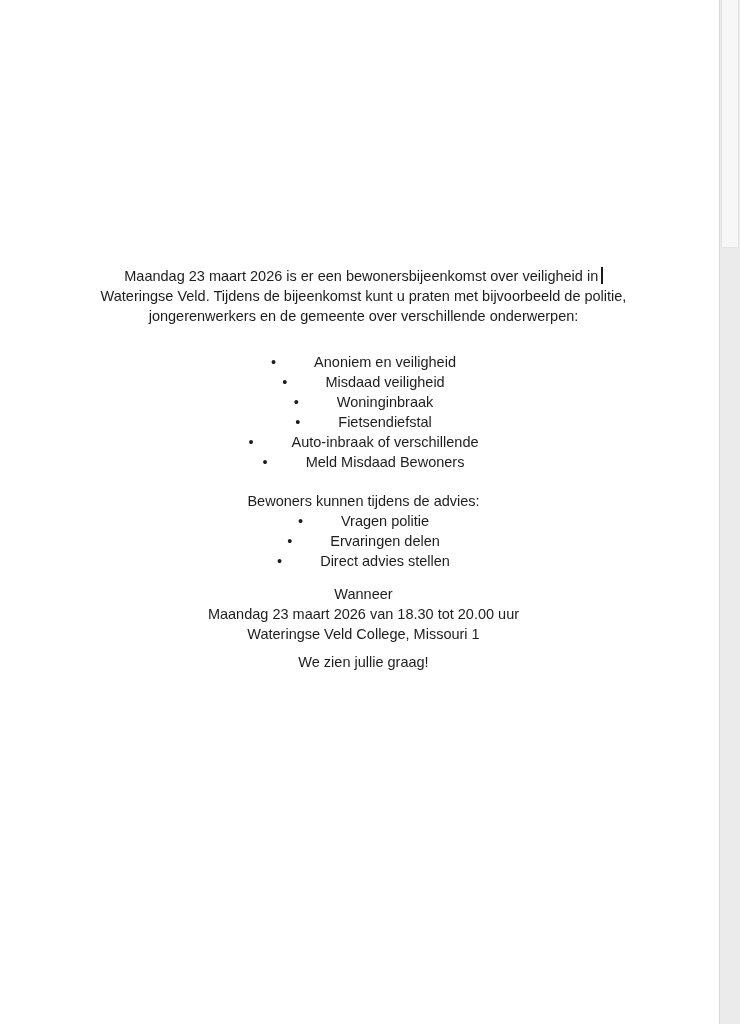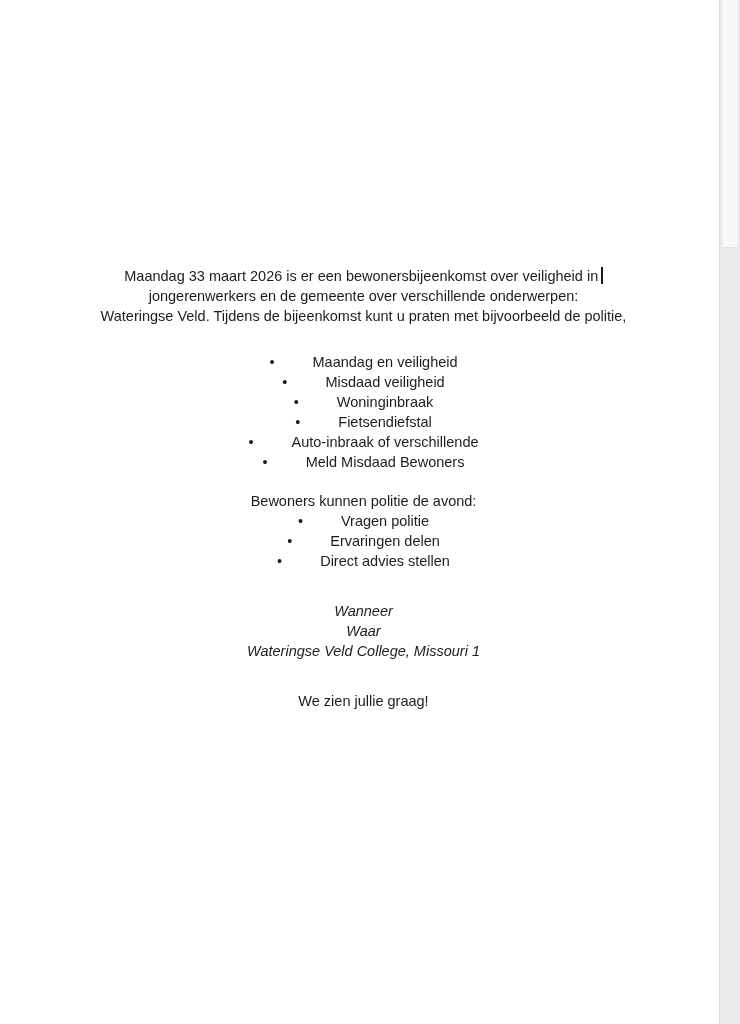--- a/index.html
+++ b/index.html
@@ -60,22 +60,22 @@
     line-height: 20px;
     font-weight: 400;
   }
   .line {
     height: 20px;
     white-space: nowrap;
   }
 
   .block-topics  { margin-top: 26px; }
   .block-evening { margin-top: 19px; }
-  .block-details { margin-top: 30px; font-style: italic; }
-  .block-closing { margin-top: 30px; }
+  .block-details { margin-top: 13px; }
+  .block-closing { margin-top: 8px; }
 
   .bullet-line {
     display: flex;
     justify-content: center;
     align-items: baseline;
     column-gap: 38px;
     height: 20px;
   }
   .bullet-glyph {
     font-size: 14.5px;
@@ -90,29 +90,29 @@
     vertical-align: -3px;
   }
 </style>
 </head>
 <body>
 
 <div class="page">
   <div class="content">
 
     <div class="block-intro">
-      <div class="line"><span>Maandag 33 maart 2026 is er een bewonersbijeenkomst over veiligheid in</span><span class="caret"></span></div>
+      <div class="line"><span>Maandag 23 maart 2026 is er een bewonersbijeenkomst over veiligheid in</span><span class="caret"></span></div>
+      <div class="line"><span>Wateringse Veld. Tijdens de bijeenkomst kunt u praten met bijvoorbeeld de politie,</span></div>
       <div class="line"><span>jongerenwerkers en de gemeente over verschillende onderwerpen:</span></div>
-      <div class="line"><span>Wateringse Veld. Tijdens de bijeenkomst kunt u praten met bijvoorbeeld de politie,</span></div>
     </div>
 
     <div class="block-topics">
       <div class="bullet-line">
           <span class="bullet-glyph">•</span>
-          <span>Maandag en veiligheid</span>
+          <span>Anoniem en veiligheid</span>
         </div>
       <div class="bullet-line">
           <span class="bullet-glyph">•</span>
           <span>Misdaad veiligheid</span>
         </div>
       <div class="bullet-line">
           <span class="bullet-glyph">•</span>
           <span>Woninginbraak</span>
         </div>
       <div class="bullet-line">
@@ -123,38 +123,38 @@
           <span class="bullet-glyph">•</span>
           <span>Auto-inbraak of verschillende</span>
         </div>
       <div class="bullet-line">
           <span class="bullet-glyph">•</span>
           <span>Meld Misdaad Bewoners</span>
         </div>
     </div>
 
     <div class="block-evening">
-      <div class="line"><span>Bewoners kunnen politie de avond:</span></div>
+      <div class="line"><span>Bewoners kunnen tijdens de advies:</span></div>
       <div class="bullet-line">
           <span class="bullet-glyph">•</span>
           <span>Vragen politie</span>
         </div>
       <div class="bullet-line">
           <span class="bullet-glyph">•</span>
           <span>Ervaringen delen</span>
         </div>
       <div class="bullet-line">
           <span class="bullet-glyph">•</span>
           <span>Direct advies stellen</span>
         </div>
     </div>
 
     <div class="block-details">
       <div class="line"><span>Wanneer</span></div>
-      <div class="line"><span>Waar</span></div>
+      <div class="line"><span>Maandag 23 maart 2026 van 18.30 tot 20.00 uur</span></div>
       <div class="line"><span>Wateringse Veld College, Missouri 1</span></div>
     </div>
 
     <div class="block-closing">
       <div class="line"><span>We zien jullie graag!</span></div>
     </div>
 
   </div>
 </div>
 

